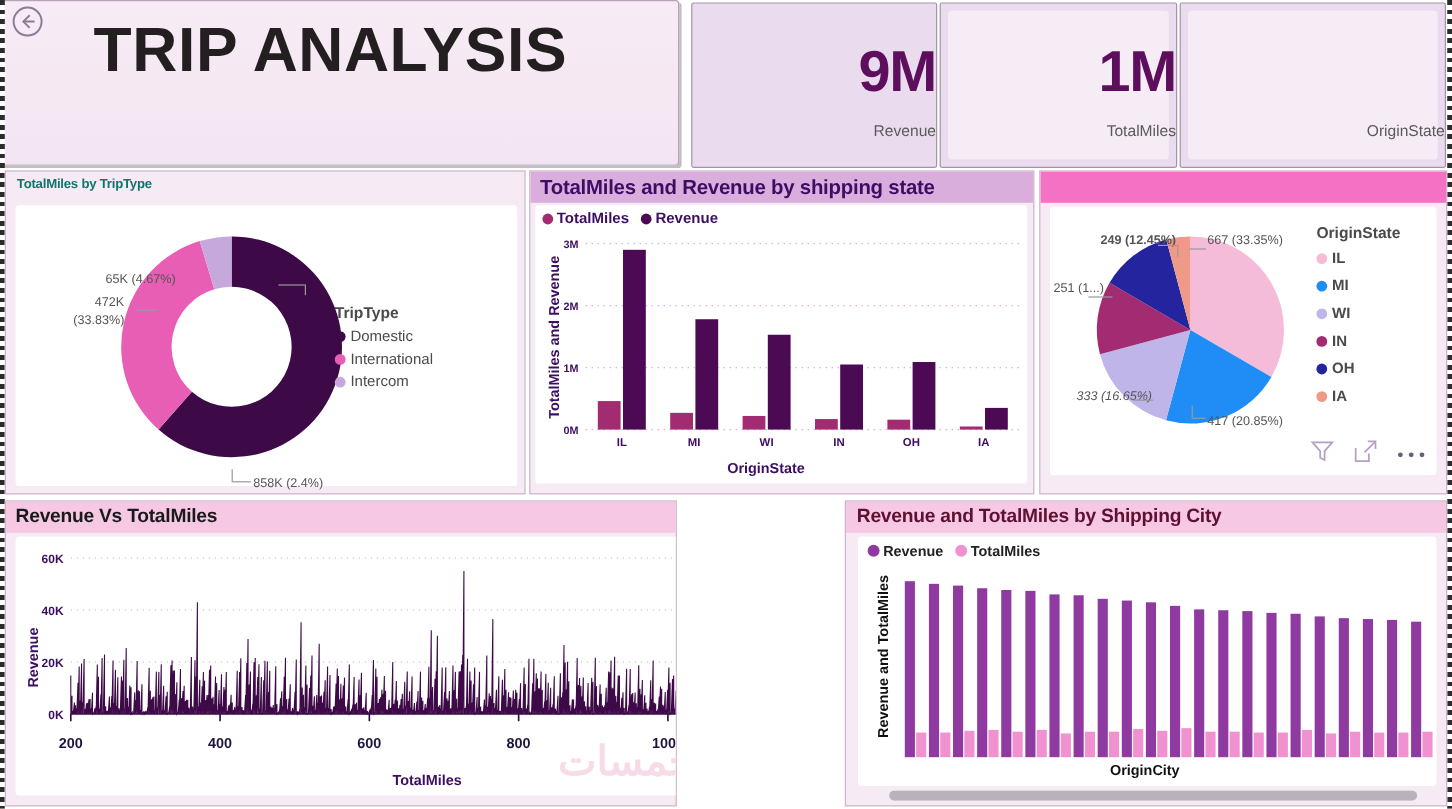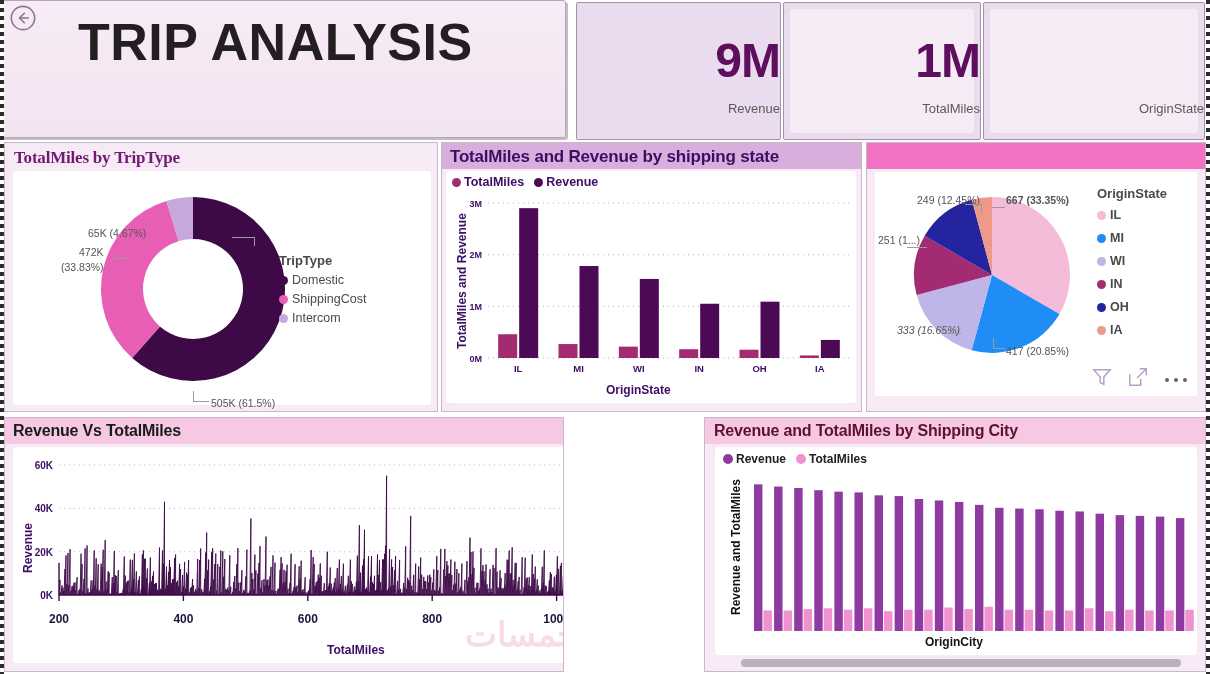--- a/index.html
+++ b/index.html
@@ -78,21 +78,21 @@
   #kpi-totalmiles .kpi-inner,
   #kpi-shippingcost .kpi-inner {
     position:absolute; left:6px; right:6px; top:6px; bottom:6px;
     background:#f6ecf6; border-radius:3px;
   }
 
   
   #panel-donut { left: 4px; top: 142px; width: 434px; height: 270px; }
   #panel-donut .panel-title {
     position: absolute; left: 9px; top: 5px;
-    font-size: 17px; color: #701a75; font-family: Liberation Serif, serif;
+    font-size: 11px; color: #0f766e;
   }
   #panel-donut .plot { left: 8px; top: 28px; width: 418px; height: 234px; }
 
   #panel-bar { left: 441px; top: 142px; width: 421px; height: 270px; padding-left: 13px; }
   #panel-bar .title-band {
     position:absolute; left:0; top:0; width:100%; height:26px;
     background:#d9aedd;
   }
   #panel-bar .panel-title {
     position: absolute; left: 8px; top: 4px;
@@ -222,33 +222,33 @@
         </svg>
 
       <div class="data-label" style="left:75px; top:56px;">65K (4.67%)</div>
       <div class="leader" style="left:219px; top:66px; width:22px;"></div>
       <div class="leader-v" style="left:241px; top:66px; height:9px;"></div>
 
       <div class="data-label" style="left:66px; top:75px;">472K</div>
       <div class="data-label" style="left:48px; top:90px;">(33.83%)</div>
       <div class="leader" style="left:100px; top:87px; width:18px;"></div>
 
-      <div class="data-label" style="left:198px; top:226px;">505K (61.5%)</div>
+      <div class="data-label" style="left:198px; top:226px;">858K (2.4%)</div>
       <div class="leader-v" style="left:180px; top:220px; height:10px;"></div>
       <div class="leader" style="left:180px; top:230px; width:16px;"></div>
 
       <div style="position:absolute; left:266px; top:82px;">
         <div class="legend-title">TripType</div>
         <div class="legend-row">
           <span class="dot" style="background:#3d0a47"></span>
           <span>Domestic</span>
         </div>
         <div class="legend-row">
           <span class="dot" style="background:#e85eb4"></span>
-          <span>ShippingCost</span>
+          <span>International</span>
         </div>
         <div class="legend-row">
           <span class="dot" style="background:#c7a8dd"></span>
           <span>Intercom</span>
         </div>
       </div>
     </div>
   </div>
 
   <div class="panel" id="panel-bar">
@@ -307,28 +307,28 @@
 
       <svg id="pie-svg" width="230" height="200" style="position:absolute;left:4px;top:6px">
           <path d="M 113 97 L 113 19 A 78 78 0 0 1 180.50910375973547 136.0707167781354 Z" fill="#f4bcd8"></path>
           <path d="M 113 97 L 180.50910375973547 136.0707167781354 A 78 78 0 0 1 92.65436250938802 172.29976782899536 Z" fill="#1f8df5"></path>
           <path d="M 113 97 L 92.65436250938802 172.29976782899536 A 78 78 0 0 1 37.636686160026244 117.10897628069665 Z" fill="#c0b5e8"></path>
           <path d="M 113 97 L 37.636686160026244 117.10897628069665 A 78 78 0 0 1 45.61397345895884 57.71739027241066 Z" fill="#a32b72"></path>
           <path d="M 113 97 L 45.61397345895884 57.71739027241066 A 78 78 0 0 1 92.89102371930333 21.636686160026244 Z" fill="#24249e"></path>
           <path d="M 113 97 L 92.89102371930333 21.636686160026244 A 78 78 0 0 1 112.99999999999999 19 Z" fill="#ef9a88"></path>
         </svg>
 
-      <div class="data-label" style="left:42px; top:22px; text-align:center; width:46px;">249 (12.45%)</div>
+      <div class="data-label" style="left:42px; top:22px; text-align:center; width:46px;font-weight:bold;">249 (12.45%)</div>
       <div class="leader" style="left:90px; top:32px; width:16px;"></div>
       <div class="leader-v" style="left:106px; top:32px; height:10px;"></div>
 
       <div class="data-label" style="left:3px; top:62px;">251 (1...)</div>
       <div class="leader" style="left:32px; top:75px; width:20px;"></div>
 
-      <div class="data-label" style="left:131px; top:22px; text-align:center; width:56px;font-weight:bold;">667 (33.35%)</div>
+      <div class="data-label" style="left:131px; top:22px; text-align:center; width:56px;">667 (33.35%)</div>
       <div class="leader" style="left:116px; top:35px; width:14px;"></div>
 
       <div class="data-label" style="left:22px; top:152px; text-align:center; width:48px;font-style:italic;">333 (16.65%)</div>
       <div class="leader" style="left:70px; top:161px; width:16px;"></div>
 
       <div class="data-label" style="left:131px; top:173px;">417 (20.85%)</div>
       <div class="leader-v" style="left:118px; top:166px; height:10px;"></div>
       <div class="leader" style="left:118px; top:176px; width:12px;"></div>
 
       <div style="position:absolute; left:222px; top:14px;">

